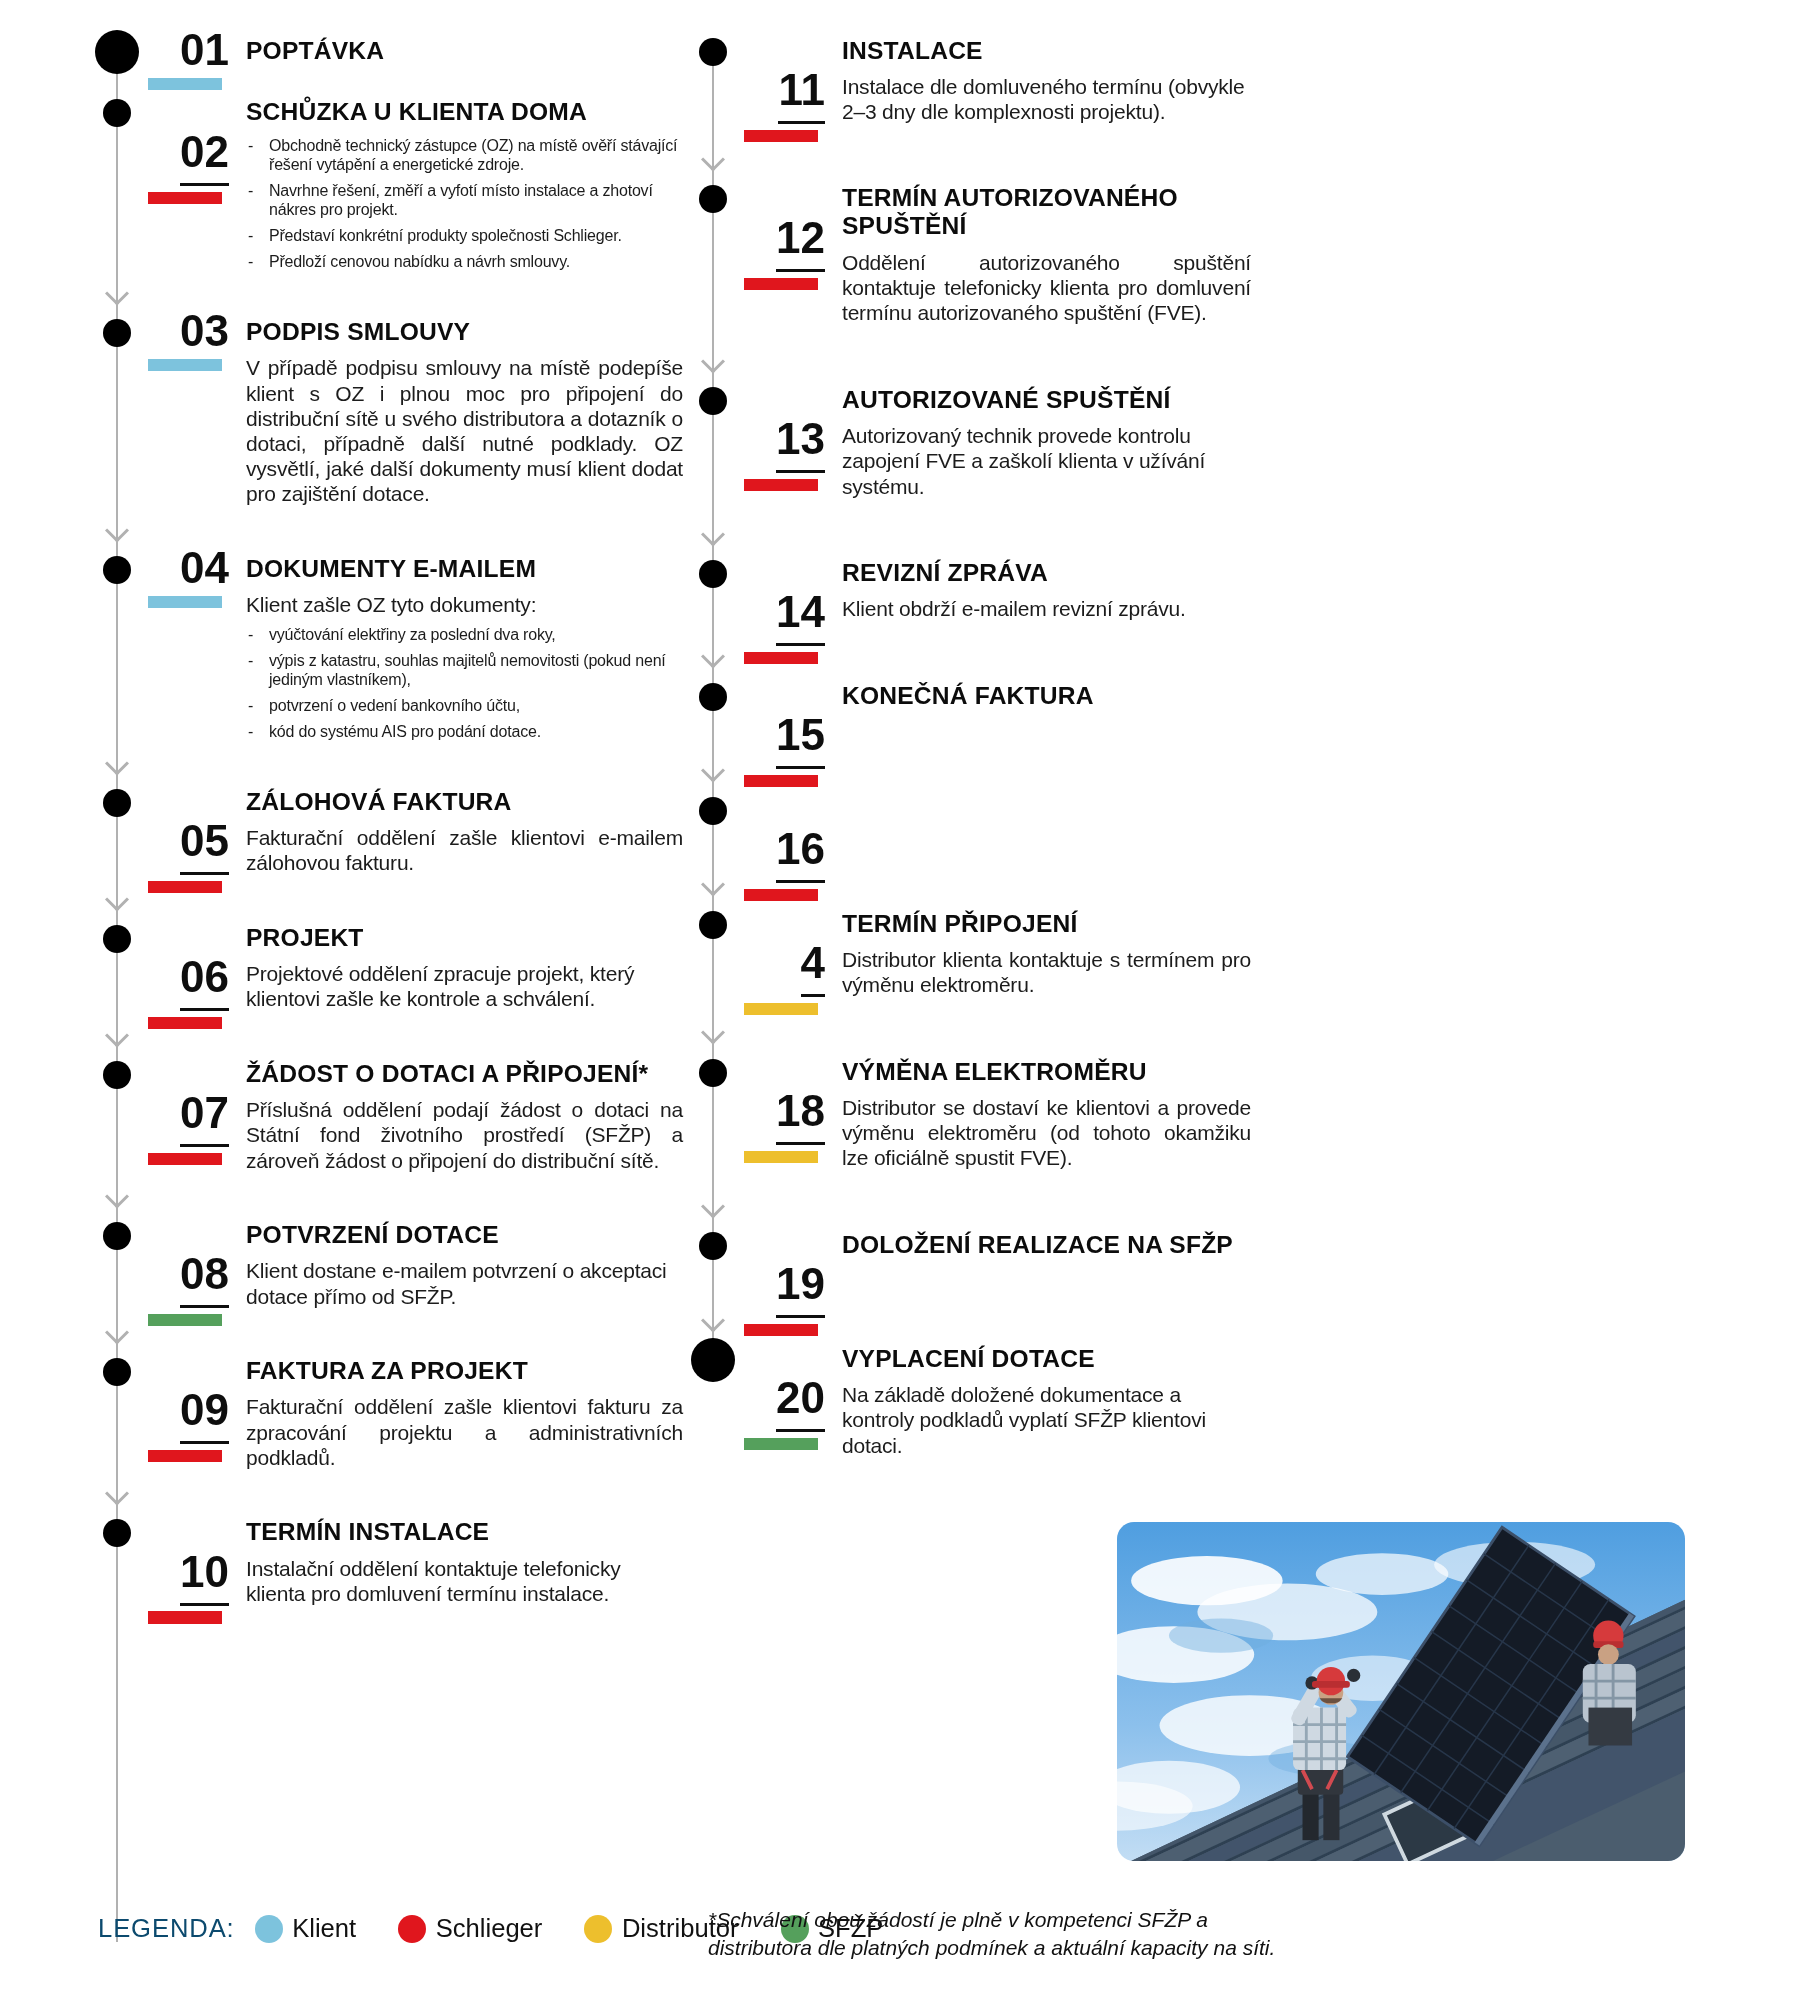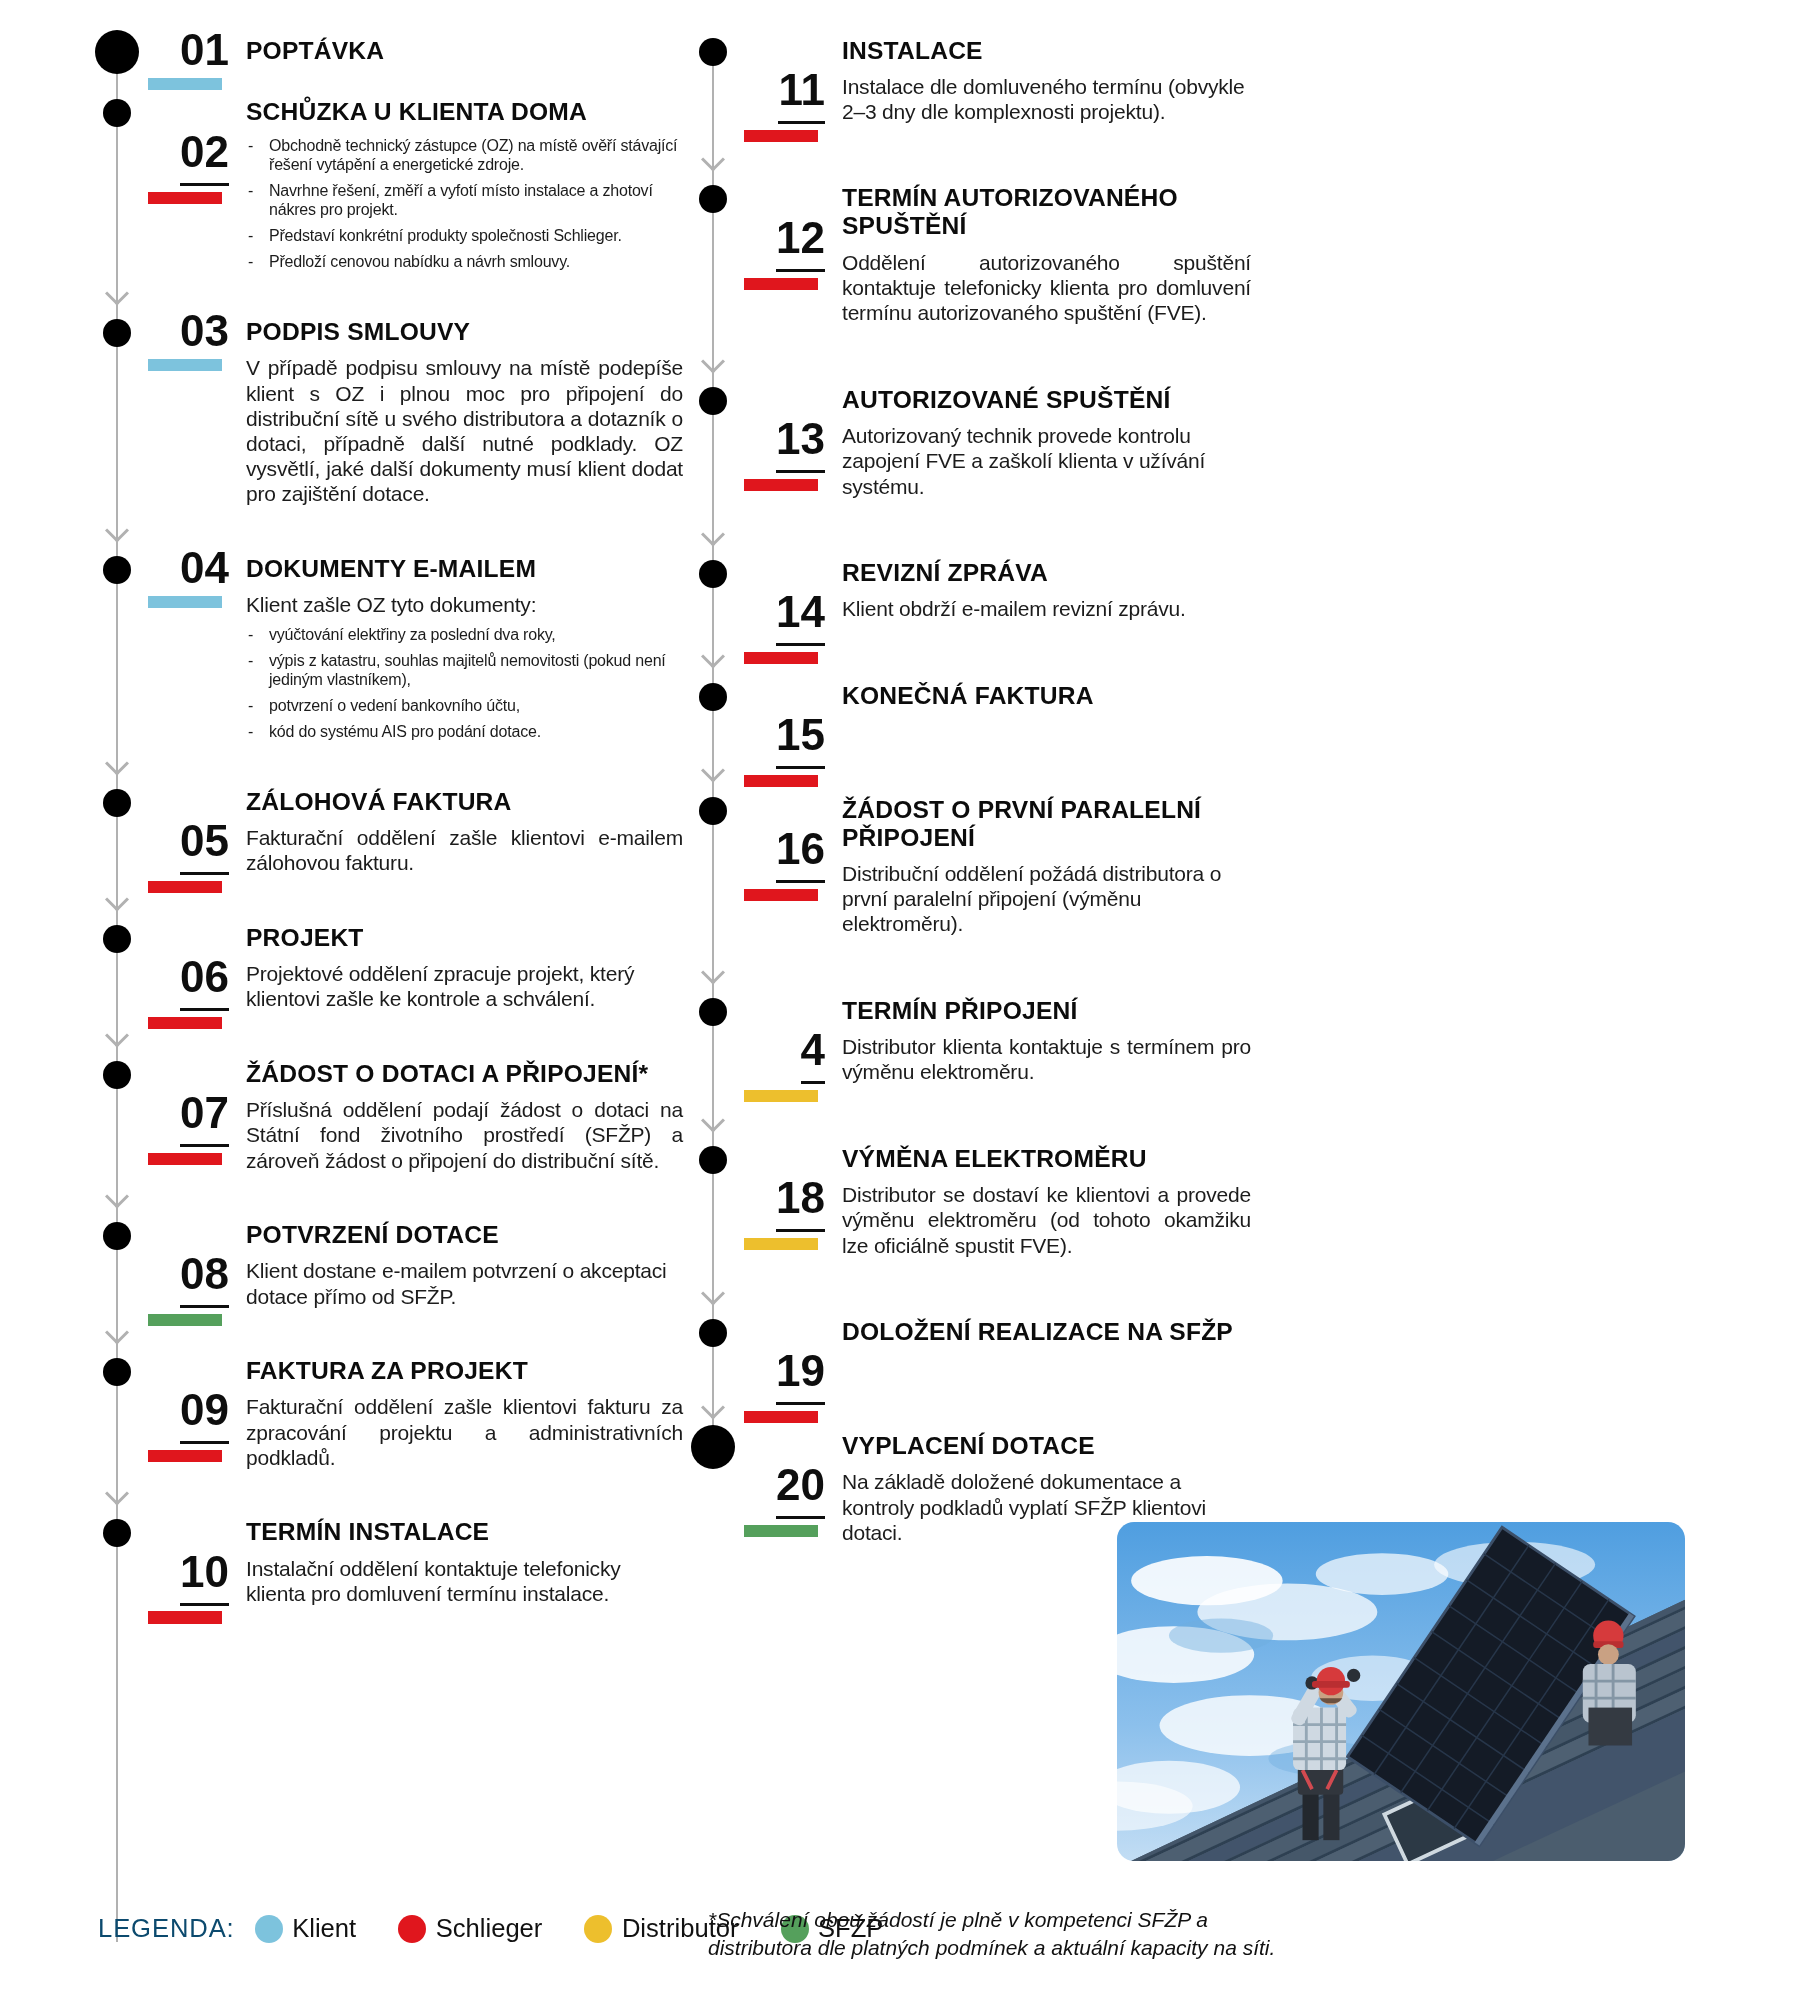--- a/index.html
+++ b/index.html
@@ -249,24 +249,20 @@
         <h3 class="title">KONEČNÁ FAKTURA</h3>
       </div>
     </div>
     <div class="step">
       <div class="rail">
         <span class="line"></span>
         <span class="dot"></span>
         <span class="chev"></span>
       </div>
       <div class="numwrap"><div class="num u">16</div><div class="bar" style="background: rgb(224, 22, 29);"></div></div>
-      <div class="content">
-        <h3 class="title">ŽÁDOST O PRVNÍ PARALELNÍ PŘIPOJENÍ</h3>
-        <p class="body">Distribuční oddělení požádá distributora o první paralelní připojení (výměnu elektroměru).</p>
-      </div>
     </div>
     <div class="step">
       <div class="rail">
         <span class="line"></span>
         <span class="dot"></span>
         <span class="chev"></span>
       </div>
       <div class="numwrap"><div class="num u">4</div><div class="bar" style="background: rgb(237, 191, 45);"></div></div>
       <div class="content">
         <h3 class="title">TERMÍN PŘIPOJENÍ</h3>

